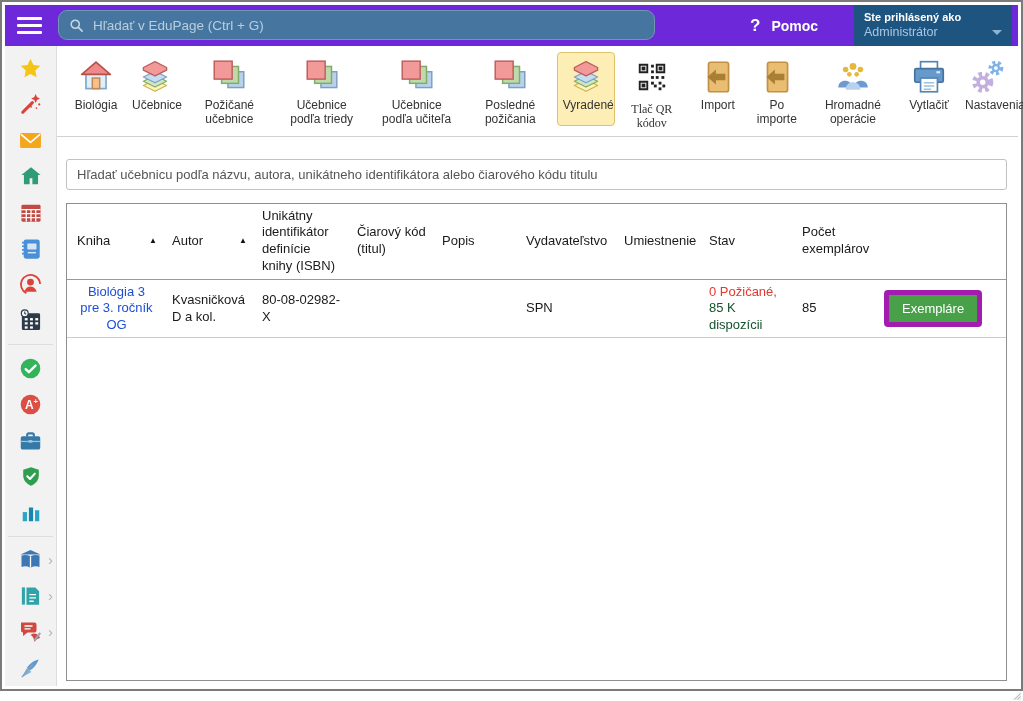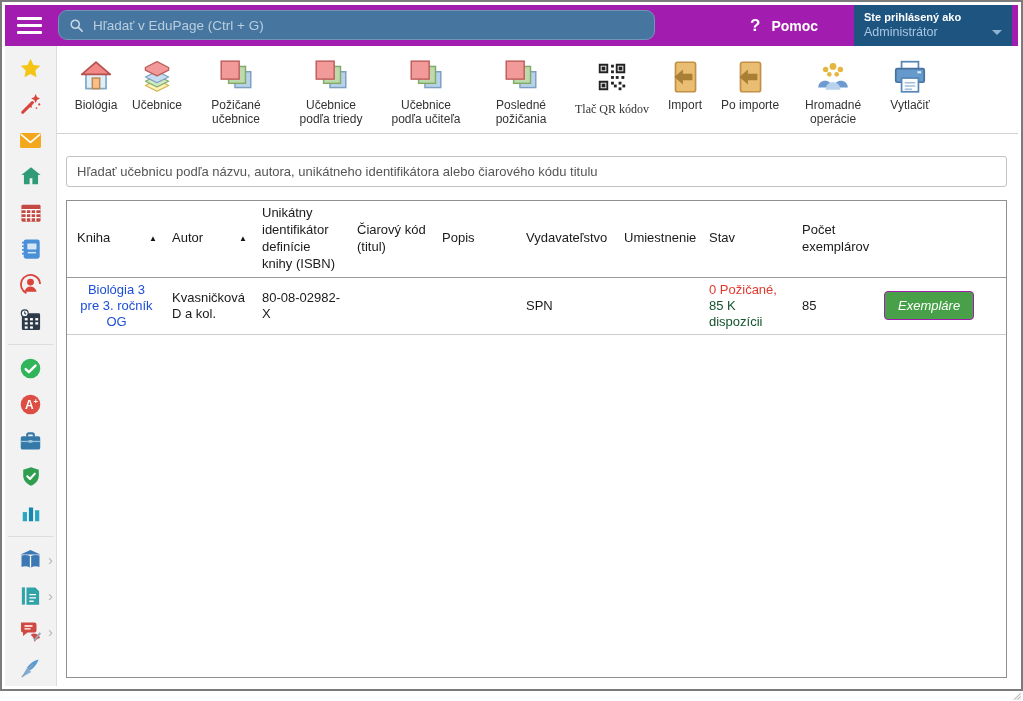--- a/index.html
+++ b/index.html
@@ -2,21 +2,21 @@
 <html><head>
 <meta charset="utf-8">
 <style>
   * { margin:0; padding:0; box-sizing:border-box; }
   body { width:1023px; height:701px; background:#fff; font-family:"Liberation Sans","DejaVu Sans",sans-serif; overflow:hidden; }
   .frame { position:relative; width:1023px; height:701px; background:#fff; }
   .chrome { position:absolute; left:0; top:0; width:1023px; height:691px; border:2px solid #7b7b7b; background:#fff; padding:3px; }
   .app { position:relative; width:100%; height:100%; display:flex; flex-direction:column; }
 
   
-  .topbar { position:relative; height:41px; background:#a21caf; flex:0 0 41px; }
+  .topbar { position:relative; height:41px; background:#6d28d9; flex:0 0 41px; }
   .hamburger { position:absolute; left:12px; top:12px; width:26px; cursor:pointer; }
   .hamburger span { display:block; width:25px; height:3px; background:#fff; border-radius:1px; margin-bottom:4px; }
   .searchpill { position:absolute; left:53px; top:5px; width:597px; height:30px; background:#46769f; border:1px solid #7095b5; border-radius:9px; display:flex; align-items:center; padding:0 10px; }
   .searchpill .ph { color:#b9cedf; font-size:13.5px; margin-left:9px; }
   .help { position:absolute; left:745px; top:0; height:41px; display:flex; align-items:center; color:#fff; font-weight:bold; cursor:pointer; }
   .help .q { font-size:17px; margin-right:11px; }
   .help .hl { font-size:14px; }
   .account { position:absolute; right:6px; top:0; height:41px; width:158px; background:#1d5480; padding:6px 10px 0 10px; cursor:pointer; }
   .account .acc1 { color:#fff; font-size:11px; font-weight:bold; }
   .account .acc2 { color:#a9c7e2; font-size:12.5px; margin-top:2px; position:relative; }
@@ -46,21 +46,21 @@
   .book-search { width:100%; height:31px; border:1px solid #c2c2c2; border-radius:3px; padding:0 10px; font-size:13px; color:#444; outline:none; background:#fff; }
   .book-search::placeholder { color:#555; opacity:1; }
   .table-box { margin-top:13px; height:478px; border:1px solid #8f8f8f; overflow:hidden; background:#fff; }
   table { border-collapse:collapse; width:100%; table-layout:fixed; font-size:13px; color:#1a1a1a; }
   th { font-weight:normal; text-align:left; vertical-align:middle; height:76px; padding:4px 4px 4px 10px; line-height:1.3; border-bottom:1px solid #9a9a9a; position:relative; }
   .sort { position:absolute; right:5px; top:50%; transform:translateY(-50%); font-size:8px; color:#111; }
   td { vertical-align:middle; height:52px; padding:4px 6px 4px 10px; line-height:1.25; border-bottom:1px solid #ccc; }
   td.b { font-weight:normal; color:#1d4ed8;text-align:center; }
   .red { color:#e03a2f; }
   .green { color:#14532d; }
-  .btn-green { display:inline-block; background:#48a148; border:1px solid #a21caf; border-radius:4px; color:#fff; font-size:13px; padding:6px 13px; cursor:pointer; font-family:inherit;font-style:italic; }
+  .btn-green { display:inline-block; background:#48a148; border:5px solid #a21caf; border-radius:4px; color:#fff; font-size:13px; padding:6px 13px; cursor:pointer; font-family:inherit; }
 
   .bottom-strip { position:absolute; top:691px; left:0; width:1023px; height:10px; background:#fff; }
   .grip { position:absolute; right:2px; bottom:1px; }
 </style>
 </head>
 <body>
 
 <div class="frame">
   <div class="chrome">
     <div class="app">
@@ -318,20 +318,31 @@
               <div class="titem">
                 <div class="ticon">
                   <svg width="38" height="38" viewBox="0 0 36 36">
                     <rect x="17" y="13" width="15" height="15" fill="#b9d2ec" stroke="#7f9fc0" stroke-width="1.4"></rect>
                     <rect x="11" y="8" width="16" height="16" fill="#bedaad" stroke="#82ab6a" stroke-width="1.4"></rect>
                     <rect x="4" y="3" width="17" height="17" fill="#f29a9a" stroke="#bf5f5c" stroke-width="1.4"></rect>
                   </svg>
                 </div>
                 <div class="tlabel">Posledné požičania</div>
               </div>
+              <div class="titem selected">
+                <div class="ticon">
+                  <svg width="38" height="38" viewBox="0 0 36 36">
+                    <path d="M18 20.5L29 26l-11 5.5L7 26z" fill="#fff3b8" stroke="#cdb44e" stroke-width="1.2" stroke-linejoin="round"></path>
+                    <path d="M18 16.5L29 22l-11 5.5L7 22z" fill="#cfe8c2" stroke="#82ab6a" stroke-width="1.2" stroke-linejoin="round"></path>
+                    <path d="M18 12.5L29 18l-11 5.5L7 18z" fill="#c5ddf2" stroke="#7f9fc0" stroke-width="1.2" stroke-linejoin="round"></path>
+                    <path d="M18 3.5L29 9v2.5L18 17 7 11.5V9z" fill="#f29a9a" stroke="#bf5f5c" stroke-width="1.3" stroke-linejoin="round"></path>
+                  </svg>
+                </div>
+                <div class="tlabel">Vyradené</div>
+              </div>
               <div class="titem small">
                 <div class="ticon">
                   <svg width="34" height="34" viewBox="0 0 36 36" fill="#222">
                     <path d="M4 4h10v10H4zm2 2v6h6V6z"></path>
                     <rect x="7" y="7" width="4" height="4"></rect>
                     <path d="M22 4h10v10H22zm2 2v6h6V6z"></path>
                     <rect x="25" y="7" width="4" height="4"></rect>
                     <path d="M4 22h10v10H4zm2 2v6h6v-6z"></path>
                     <rect x="7" y="25" width="4" height="4"></rect>
                     <rect x="17" y="5" width="3" height="3"></rect>
@@ -387,20 +398,33 @@
                 <div class="ticon">
                   <svg width="38" height="38" viewBox="0 0 36 36">
                     <rect x="10" y="3.5" width="16" height="8" fill="#fff" stroke="#5585b5" stroke-width="1.6"></rect>
                     <rect x="4.5" y="10" width="27" height="13" rx="1.5" fill="#6699cc" stroke="#47729e" stroke-width="1.6"></rect>
                     <rect x="25" y="12.5" width="3.5" height="2" fill="#dcebf7"></rect>
                     <rect x="10" y="19" width="16" height="13" fill="#fff" stroke="#5585b5" stroke-width="1.6"></rect>
                     <path d="M13 23.5h10M13 26.5h10M13 29.5h7" stroke="#9fc0dd" stroke-width="1.4"></path>
                   </svg>
                 </div>
                 <div class="tlabel">Vytlačiť</div>
+              </div>
+              <div class="titem">
+                <div class="ticon">
+                  <svg width="38" height="38" viewBox="0 0 36 36">
+                    <circle cx="13" cy="23" r="7.5" fill="none" stroke="#c3aee0" stroke-width="5" stroke-dasharray="3.2 3.05"></circle>
+                    <circle cx="13" cy="23" r="6" fill="#c3aee0"></circle>
+                    <circle cx="13" cy="23" r="2.6" fill="#fff"></circle>
+                    <circle cx="25.5" cy="9.5" r="5" fill="none" stroke="#7fb3e8" stroke-width="4" stroke-dasharray="2.6 2.35"></circle>
+                    <circle cx="25.5" cy="9.5" r="4" fill="#7fb3e8"></circle>
+                    <circle cx="25.5" cy="9.5" r="1.8" fill="#fff"></circle>
+                  </svg>
+                </div>
+                <div class="tlabel">Nastavenia</div>
               </div>
             </div>
 
           <div class="content">
             <input class="book-search" type="text" placeholder="Hľadať učebnicu podľa názvu, autora, unikátneho identifikátora alebo čiarového kódu titulu" style="">
 
             <div class="table-box">
               <table>
                 <colgroup>
                   <col style="width:95px">

